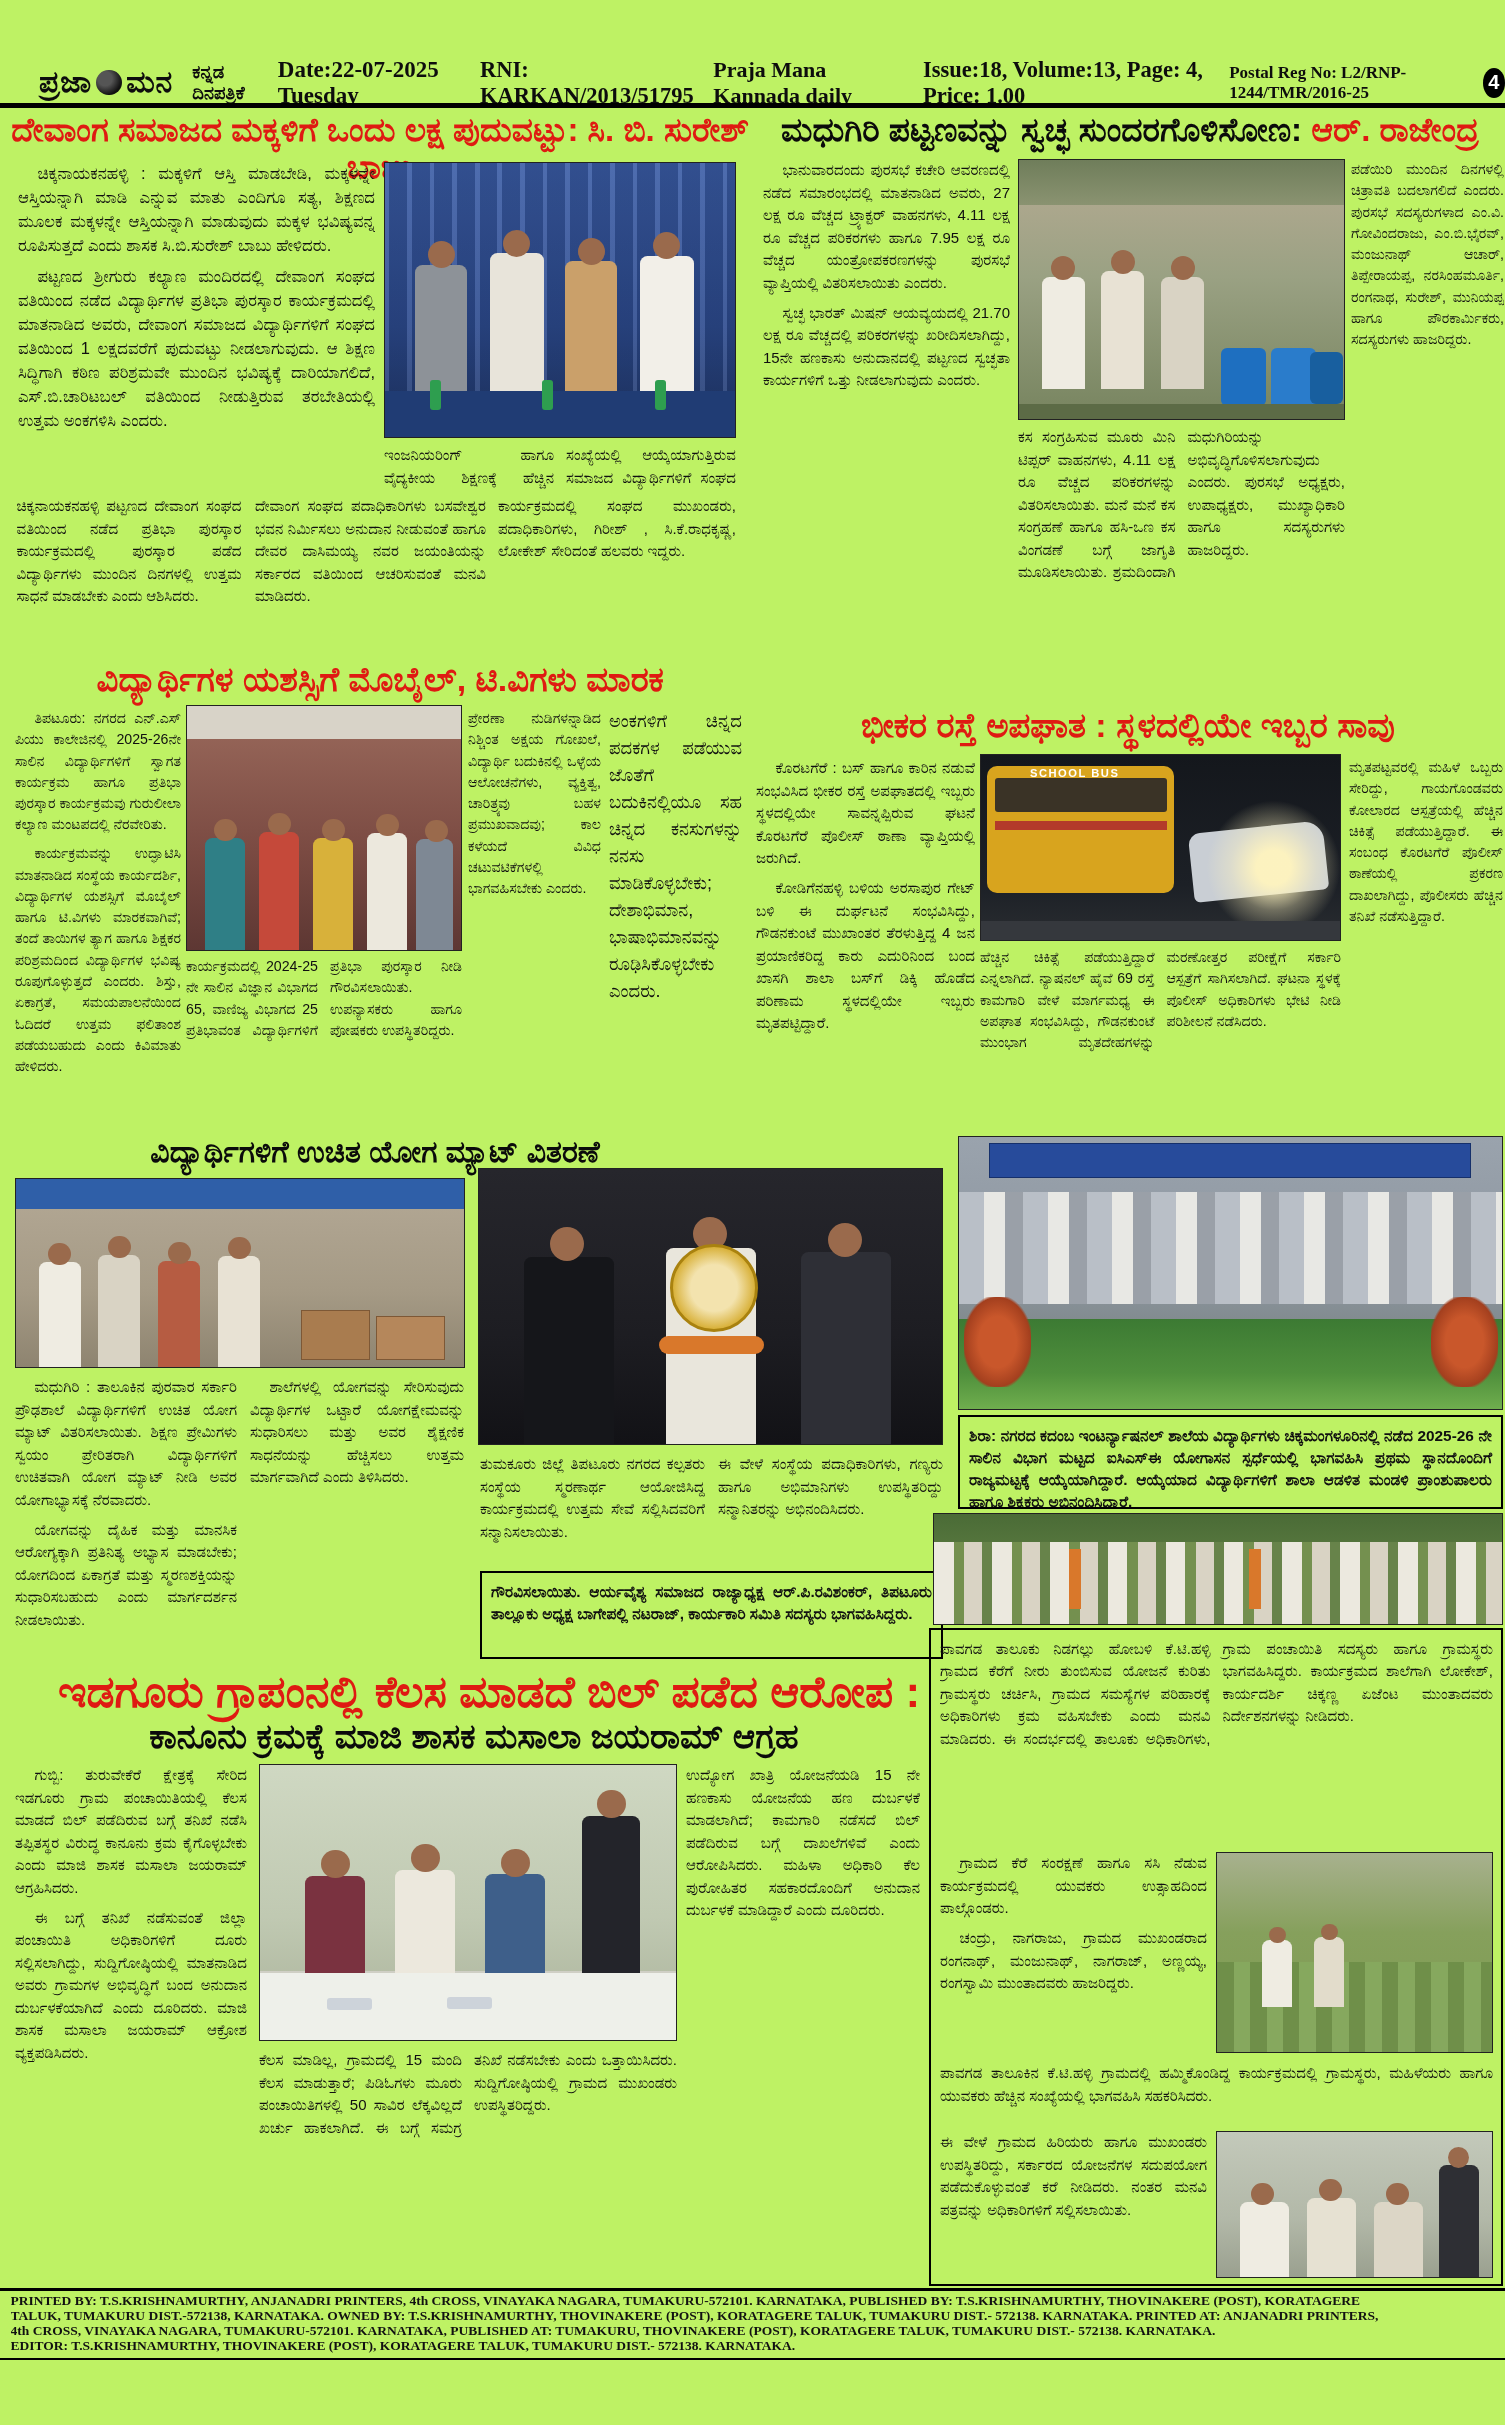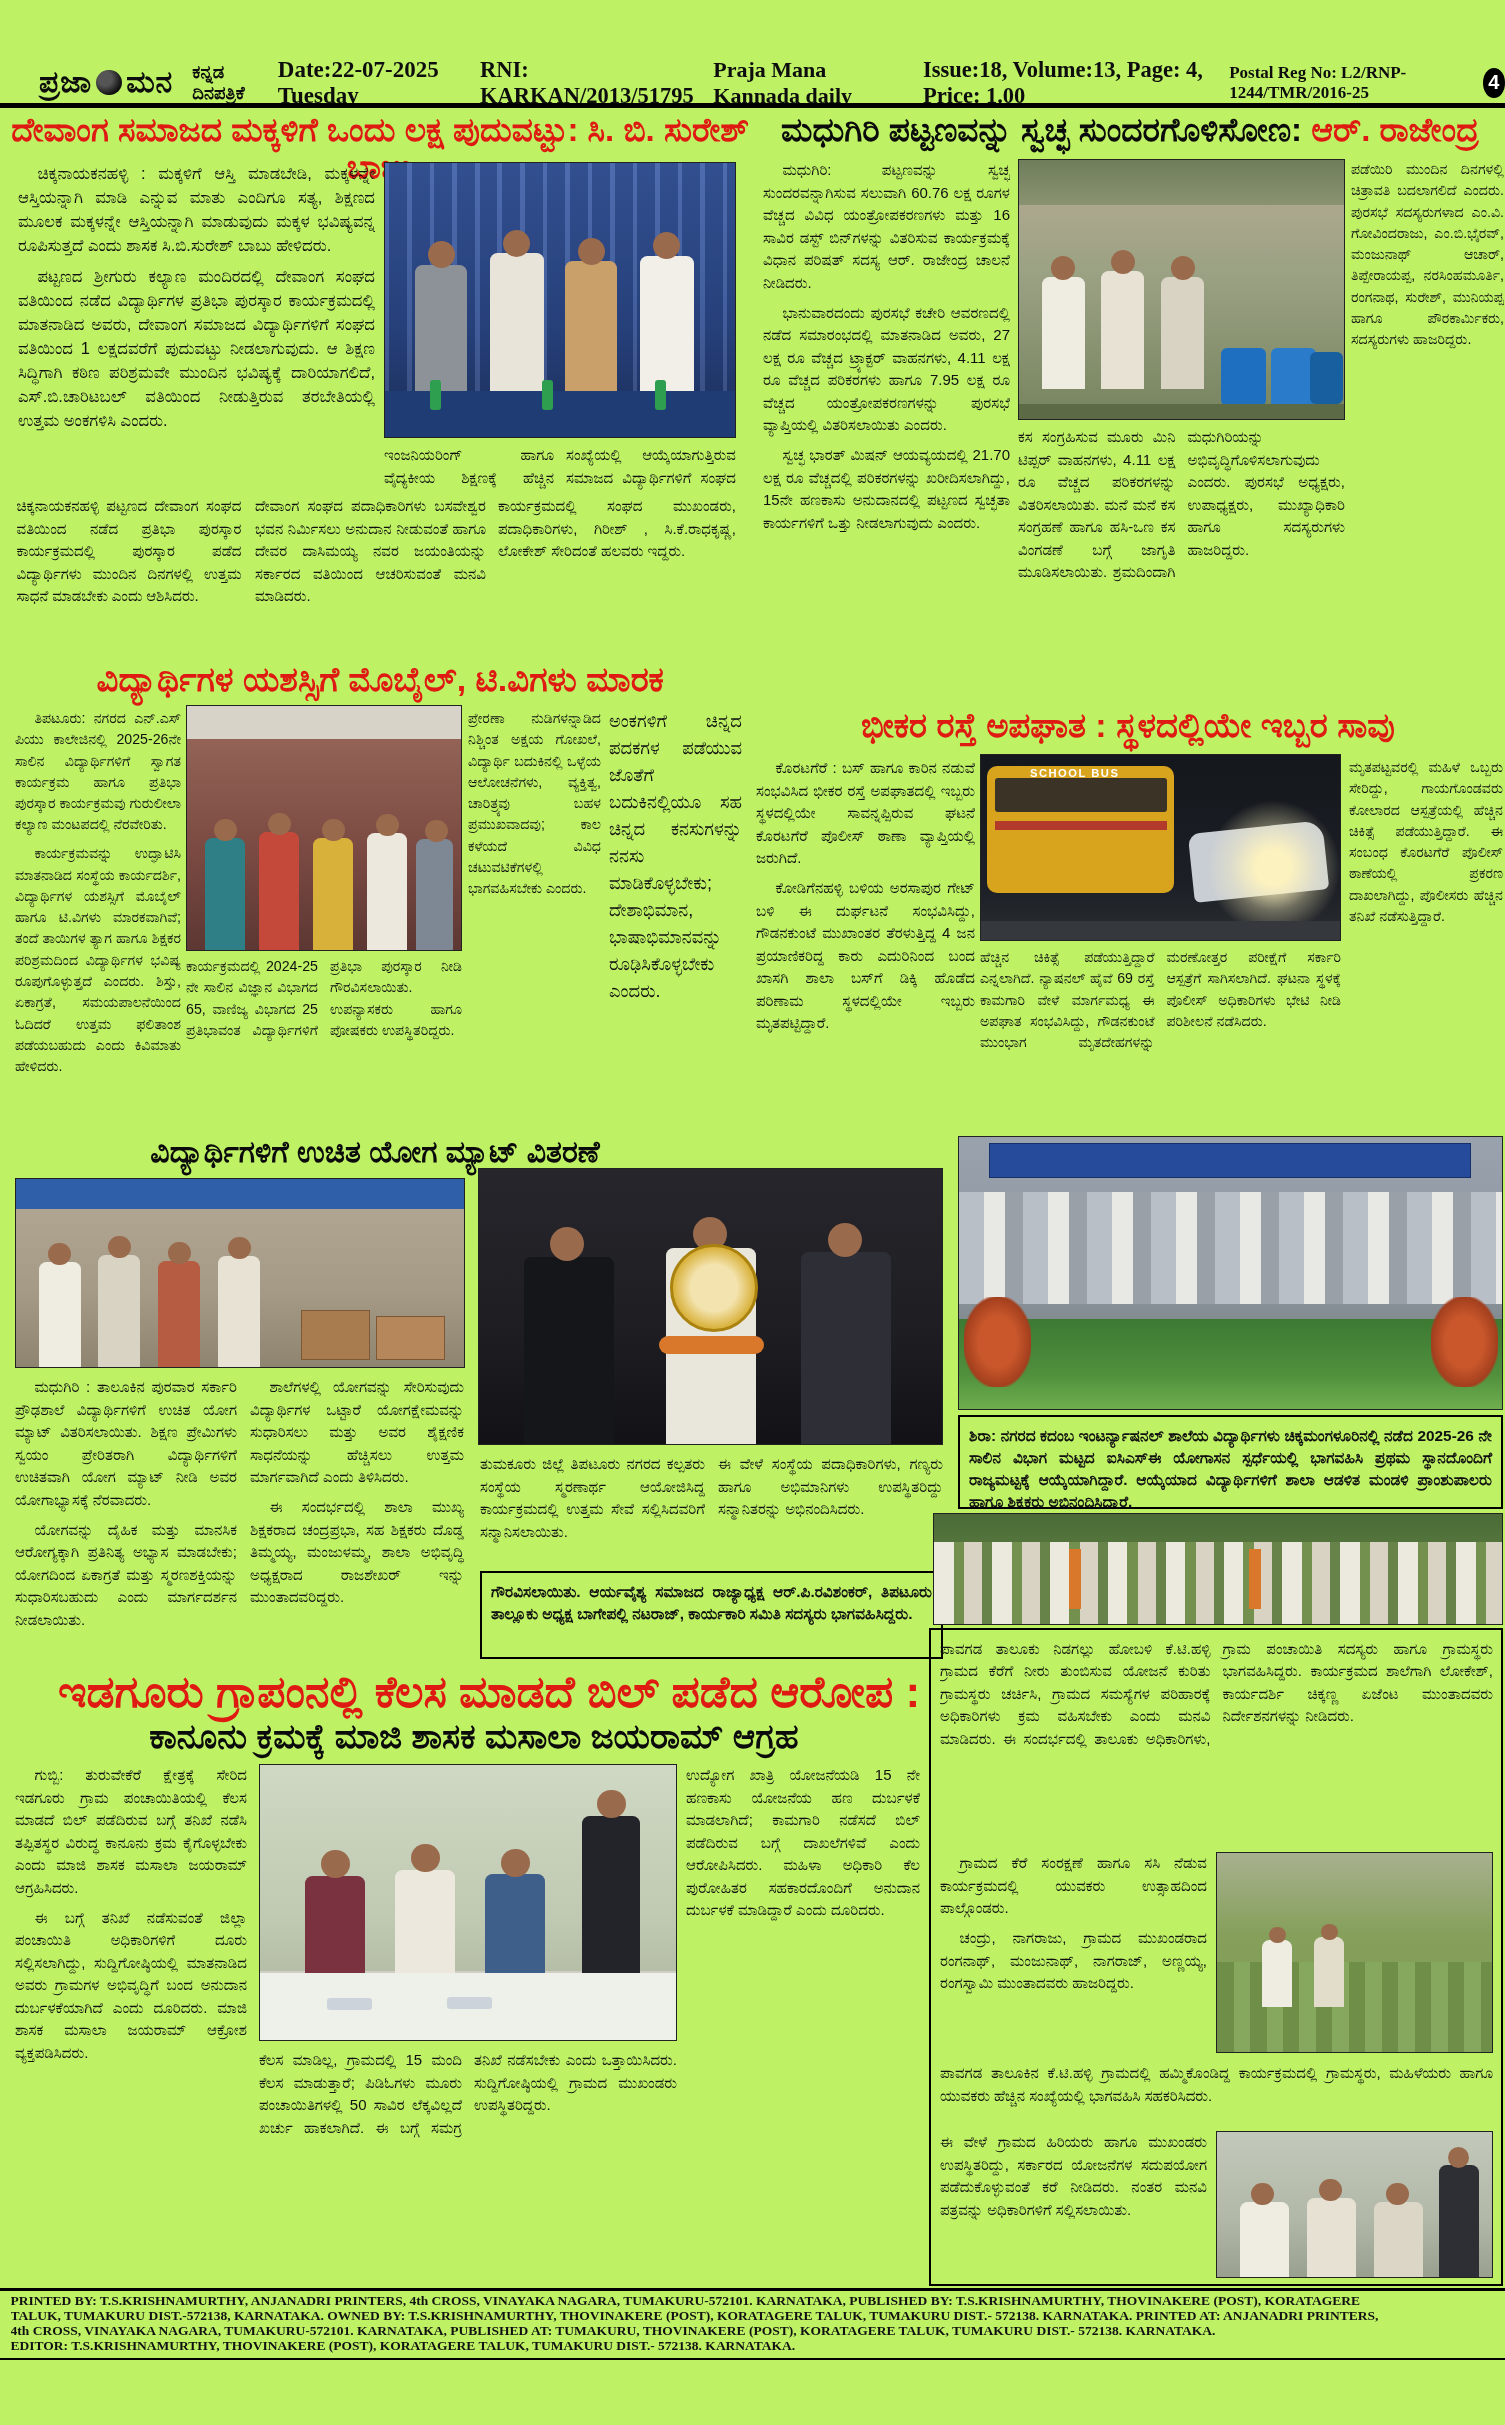--- a/index.html
+++ b/index.html
@@ -82,21 +82,20 @@
   </div>
   <div class="bt two-col" style="left:384px;top:444px;width:352px;height:46px;">ಇಂಜನಿಯರಿಂಗ್ ಹಾಗೂ ವೈದ್ಯಕೀಯ ಶಿಕ್ಷಣಕ್ಕೆ ಹೆಚ್ಚಿನ ಸಂಖ್ಯೆಯಲ್ಲಿ ಆಯ್ಕೆಯಾಗುತ್ತಿರುವ ಸಮಾಜದ ವಿದ್ಯಾರ್ಥಿಗಳಿಗೆ ಸಂಘದ ವತಿಯಿಂದ ಪ್ರೋತ್ಸಾಹಧನ ನೀಡಲಾಗುವುದು ಎಂದರು.</div>
   <div class="bt" style="left:16.5px;top:495px;width:225px;height:154px;font-family:Liberation Serif, serif;">ಚಿಕ್ಕನಾಯಕನಹಳ್ಳಿ ಪಟ್ಟಣದ ದೇವಾಂಗ ಸಂಘದ ವತಿಯಿಂದ ನಡೆದ ಪ್ರತಿಭಾ ಪುರಸ್ಕಾರ ಕಾರ್ಯಕ್ರಮದಲ್ಲಿ ಪುರಸ್ಕಾರ ಪಡೆದ ವಿದ್ಯಾರ್ಥಿಗಳು ಮುಂದಿನ ದಿನಗಳಲ್ಲಿ ಉತ್ತಮ ಸಾಧನೆ ಮಾಡಬೇಕು ಎಂದು ಆಶಿಸಿದರು.</div>
   <div class="bt" style="left:255px;top:495px;width:231px;height:154px;">ದೇವಾಂಗ ಸಂಘದ ಪದಾಧಿಕಾರಿಗಳು ಬಸವೇಶ್ವರ ಭವನ ನಿರ್ಮಿಸಲು ಅನುದಾನ ನೀಡುವಂತೆ ಹಾಗೂ ದೇವರ ದಾಸಿಮಯ್ಯ ನವರ ಜಯಂತಿಯನ್ನು ಸರ್ಕಾರದ ವತಿಯಿಂದ ಆಚರಿಸುವಂತೆ ಮನವಿ ಮಾಡಿದರು.</div>
   <div class="bt" style="left:498px;top:495px;width:238px;height:154px;">ಕಾರ್ಯಕ್ರಮದಲ್ಲಿ ಸಂಘದ ಮುಖಂಡರು, ಪದಾಧಿಕಾರಿಗಳು, ಗಿರೀಶ್ , ಸಿ.ಕೆ.ರಾಧಕೃಷ್ಣ, ಲೋಕೇಶ್ ಸೇರಿದಂತೆ ಹಲವರು ಇದ್ದರು.</div>
 
   <div class="hl" style="left:759px;top:112px;width:742px;font-size:33px;">
     <span class="blk">ಮಧುಗಿರಿ ಪಟ್ಟಣವನ್ನು ಸ್ವಚ್ಛ ಸುಂದರಗೊಳಿಸೋಣ: </span><span class="red">ಆರ್. ರಾಜೇಂದ್ರ</span>
   </div>
   <div class="bt" style="left:763px;top:159px;width:247px;height:489px;">
-    <p>ಮಧುಗಿರಿ: ಪಟ್ಟಣವನ್ನು ಸ್ವಚ್ಛ ಸುಂದರವನ್ನಾಗಿಸುವ ಸಲುವಾಗಿ 60.76 ಲಕ್ಷ ರೂಗಳ ವೆಚ್ಚದ ವಿವಿಧ ಯಂತ್ರೋಪಕರಣಗಳು ಮತ್ತು 16 ಸಾವಿರ ಡಸ್ಟ್ ಬಿನ್‌ಗಳನ್ನು ವಿತರಿಸುವ ಕಾರ್ಯಕ್ರಮಕ್ಕೆ ವಿಧಾನ ಪರಿಷತ್ ಸದಸ್ಯ ಆರ್. ರಾಜೇಂದ್ರ ಚಾಲನೆ ನೀಡಿದರು.</p>
     <p>ಭಾನುವಾರದಂದು ಪುರಸಭೆ ಕಚೇರಿ ಆವರಣದಲ್ಲಿ ನಡೆದ ಸಮಾರಂಭದಲ್ಲಿ ಮಾತನಾಡಿದ ಅವರು, 27 ಲಕ್ಷ ರೂ ವೆಚ್ಚದ ಟ್ರ್ಯಾಕ್ಟರ್ ವಾಹನಗಳು, 4.11 ಲಕ್ಷ ರೂ ವೆಚ್ಚದ ಪರಿಕರಗಳು ಹಾಗೂ 7.95 ಲಕ್ಷ ರೂ ವೆಚ್ಚದ ಯಂತ್ರೋಪಕರಣಗಳನ್ನು ಪುರಸಭೆ ವ್ಯಾಪ್ತಿಯಲ್ಲಿ ವಿತರಿಸಲಾಯಿತು ಎಂದರು.</p>
     <p>ಸ್ವಚ್ಛ ಭಾರತ್ ಮಿಷನ್ ಆಯವ್ಯಯದಲ್ಲಿ 21.70 ಲಕ್ಷ ರೂ ವೆಚ್ಚದಲ್ಲಿ ಪರಿಕರಗಳನ್ನು ಖರೀದಿಸಲಾಗಿದ್ದು, 15ನೇ ಹಣಕಾಸು ಅನುದಾನದಲ್ಲಿ ಪಟ್ಟಣದ ಸ್ವಚ್ಛತಾ ಕಾರ್ಯಗಳಿಗೆ ಒತ್ತು ನೀಡಲಾಗುವುದು ಎಂದರು.</p>
   </div>
   <div class="photo" style="left:1018px;top:159px;width:327px;height:261px;background:linear-gradient(180deg,#b7ab93 0%,#9aa183 45%,#77845f 100%);">
     <div class="pl" style="left:0;top:0;width:100%;height:45px;background:linear-gradient(180deg,#6f7d5a,#8a9371);"></div>
     <div class="fig" style="left:22.5px;bottom:30px;width:43px;height:112px;background:#efece2;"></div>
     <div class="hd" style="left:32px;bottom:139px;width:24px;height:24px;"></div>
     <div class="fig" style="left:82px;bottom:30px;width:43px;height:118px;background:#e8e2d4;"></div>
     <div class="hd" style="left:92px;bottom:145px;width:24px;height:24px;"></div>
     <div class="fig" style="left:142px;bottom:30px;width:43px;height:112px;background:#d9d3c4;"></div>
@@ -162,21 +161,20 @@
     <div class="hd" style="left:212px;bottom:108px;width:22.5px;height:22.5px;"></div>
     <div class="pl" style="left:285px;bottom:7.5px;width:67px;height:48px;background:#a97c4f;border:1.5px solid #7d5836;"></div>
     <div class="pl" style="left:360px;bottom:7.5px;width:67px;height:42px;background:#b5875b;border:1.5px solid #7d5836;"></div>
   </div>
   <div class="bt" style="left:15px;top:1376px;width:222px;height:282px;">
     <p>ಮಧುಗಿರಿ : ತಾಲೂಕಿನ ಪುರವಾರ ಸರ್ಕಾರಿ ಪ್ರೌಢಶಾಲೆ ವಿದ್ಯಾರ್ಥಿಗಳಿಗೆ ಉಚಿತ ಯೋಗ ಮ್ಯಾಟ್ ವಿತರಿಸಲಾಯಿತು. ಶಿಕ್ಷಣ ಪ್ರೇಮಿಗಳು ಸ್ವಯಂ ಪ್ರೇರಿತರಾಗಿ ವಿದ್ಯಾರ್ಥಿಗಳಿಗೆ ಉಚಿತವಾಗಿ ಯೋಗ ಮ್ಯಾಟ್ ನೀಡಿ ಅವರ ಯೋಗಾಭ್ಯಾಸಕ್ಕೆ ನೆರವಾದರು.</p>
     <p>ಯೋಗವನ್ನು ದೈಹಿಕ ಮತ್ತು ಮಾನಸಿಕ ಆರೋಗ್ಯಕ್ಕಾಗಿ ಪ್ರತಿನಿತ್ಯ ಅಭ್ಯಾಸ ಮಾಡಬೇಕು; ಯೋಗದಿಂದ ಏಕಾಗ್ರತೆ ಮತ್ತು ಸ್ಮರಣಶಕ್ತಿಯನ್ನು ಸುಧಾರಿಸಬಹುದು ಎಂದು ಮಾರ್ಗದರ್ಶನ ನೀಡಲಾಯಿತು.</p>
   </div>
   <div class="bt" style="left:250px;top:1376px;width:214px;height:282px;">
     <p>ಶಾಲೆಗಳಲ್ಲಿ ಯೋಗವನ್ನು ಸೇರಿಸುವುದು ವಿದ್ಯಾರ್ಥಿಗಳ ಒಟ್ಟಾರೆ ಯೋಗಕ್ಷೇಮವನ್ನು ಸುಧಾರಿಸಲು ಮತ್ತು ಅವರ ಶೈಕ್ಷಣಿಕ ಸಾಧನೆಯನ್ನು ಹೆಚ್ಚಿಸಲು ಉತ್ತಮ ಮಾರ್ಗವಾಗಿದೆ ಎಂದು ತಿಳಿಸಿದರು.</p>
-    <p>ಈ ಸಂದರ್ಭದಲ್ಲಿ ಶಾಲಾ ಮುಖ್ಯ ಶಿಕ್ಷಕರಾದ ಚಂದ್ರಪ್ರಭಾ, ಸಹ ಶಿಕ್ಷಕರು ದೊಡ್ಡ ತಿಮ್ಮಯ್ಯ, ಮಂಜುಳಮ್ಮ, ಶಾಲಾ ಅಭಿವೃದ್ಧಿ ಅಧ್ಯಕ್ಷರಾದ ರಾಜಶೇಖರ್ ಇನ್ನು ಮುಂತಾದವರಿದ್ದರು.</p>
   </div>
 
   <div class="photo" style="left:478px;top:1168px;width:465px;height:277px;background:linear-gradient(180deg,#26262c 0%,#1d1d22 60%,#121216 100%);">
     <div class="fig" style="left:45px;bottom:0;width:90px;height:187px;background:#15161a;"></div>
     <div class="hd" style="left:71px;bottom:183px;width:34px;height:34px;"></div>
     <div class="fig" style="left:187px;bottom:0;width:90px;height:196px;background:#e9e6dc;"></div>
     <div class="hd" style="left:214px;bottom:193px;width:34px;height:34px;"></div>
     <div class="pl" style="left:191px;bottom:112px;width:82px;height:82px;background:radial-gradient(circle,#f3e3ae 0 40%,#d9b23c 70%);border-radius:50%;border:3px solid #a9820f;"></div>
     <div class="pl" style="left:180px;bottom:90px;width:105px;height:18px;background:#d9782b;border-radius:9px;"></div>
     <div class="fig" style="left:322px;bottom:0;width:90px;height:192px;background:#2e2f36;"></div>

